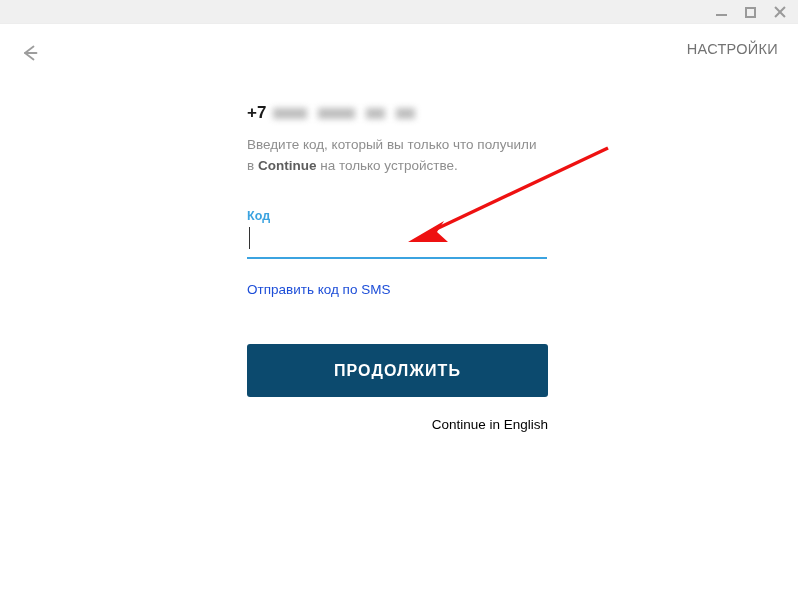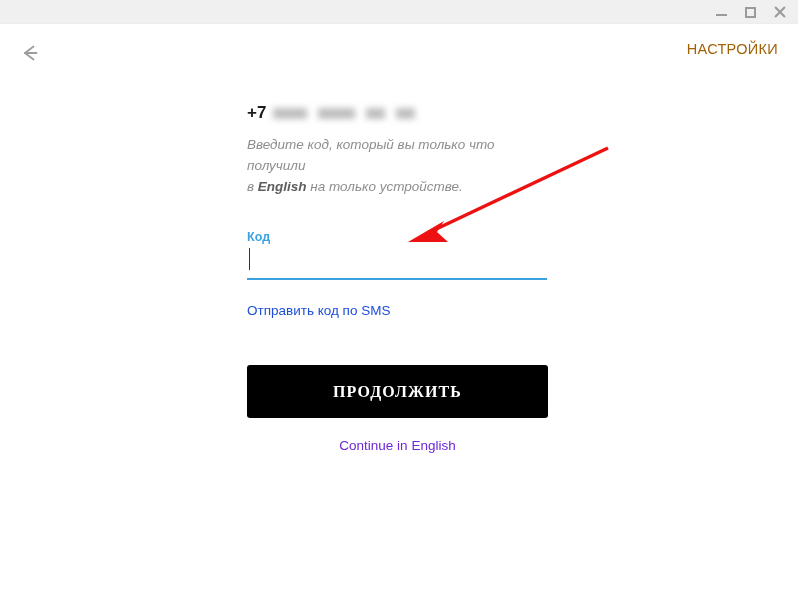--- a/index.html
+++ b/index.html
@@ -96,21 +96,21 @@
     width: 34px;
     height: 34px;
     cursor: pointer;
   }
   .settings-link {
     position: absolute;
     right: 20px;
     top: 17px;
     font-size: 14.5px;
     letter-spacing: 0.3px;
-    color: #a16207;
+    color: #737373;
     cursor: pointer;
     white-space: nowrap;
   }
 
   
   .form {
     position: absolute;
     left: 247px;
     top: 100px;
     width: 301px;
@@ -144,21 +144,20 @@
   .rc2 { width: 37px; }
   .rc3 { width: 19px; }
   .rc4 { width: 19px; }
 
   .hint {
     font-size: 13.5px;
     line-height: 21px;
     color: #8e8e8e;
     margin-top: 5px;
     width: 300px;
-    font-style: italic;
   }
   .hint b {
     color: #5d5d5d;
     font-weight: bold;
   }
 
   .field-block {
     margin-top: 33px;
     position: relative;
     width: 300px;
@@ -187,38 +186,38 @@
     margin-top: 23px;
     font-size: 13.5px;
     color: #1d4ed8;
     cursor: pointer;
   }
 
   .continue-btn {
     margin-top: 46px;
     width: 301px;
     height: 53px;
-    background: #000000;
+    background: #0c4a6e;
     border: none;
     border-radius: 3px;
     color: #ffffff;
-    font-family: Liberation Serif, serif;
+    font-family: Liberation Sans, sans-serif;
     font-size: 16px;
     font-weight: bold;
     letter-spacing: 1.1px;
     cursor: pointer;
     display: block;
   }
   .english-link {
     display: block;
-    text-align: center;
+    text-align: right;
     width: 301px;
     margin-top: 20px;
     font-size: 13.5px;
-    color: #6d28d9;
+    color: #000000;
     cursor: pointer;
   }
 
   
   .annotation {
     position: absolute;
     left: 0; top: 0;
     width: 798px;
     height: 598px;
     pointer-events: none;
@@ -260,21 +259,21 @@
       <span class="phone-redacted">
         <span class="redact-chunk rc1"></span>
         <span class="redact-chunk rc2"></span>
         <span class="redact-chunk rc3"></span>
         <span class="redact-chunk rc4"></span>
       </span>
     </div>
 
     <div class="hint">
       <span>Введите код, который вы только что получили</span><br>
-      <span>в </span><b>English</b><span> на только устройстве.</span>
+      <span>в </span><b>Continue</b><span> на только устройстве.</span>
     </div>
 
     <div class="field-block">
       <div class="field-label">Код</div>
       <div class="field-input-area">
         <span class="caret"></span>
       </div>
       <span class="sms-link">Отправить код по SMS</span>
     </div>
 

